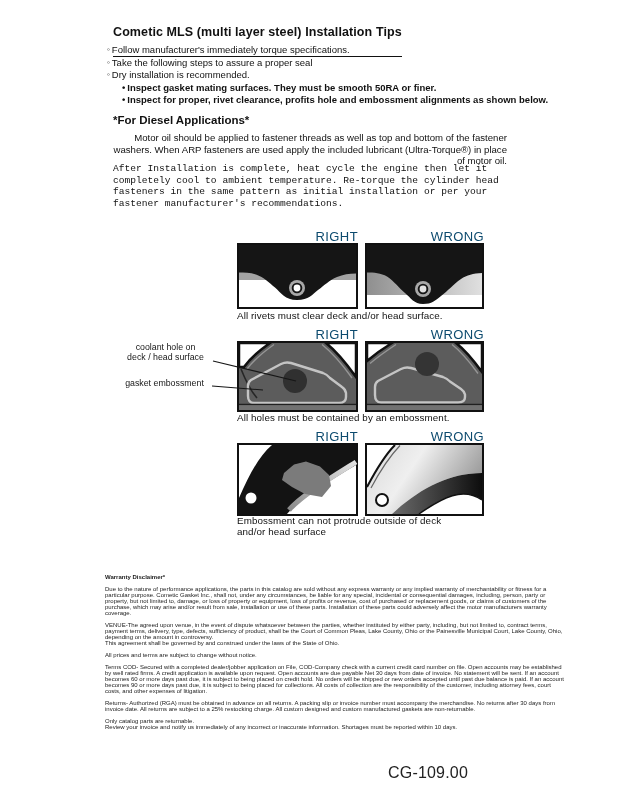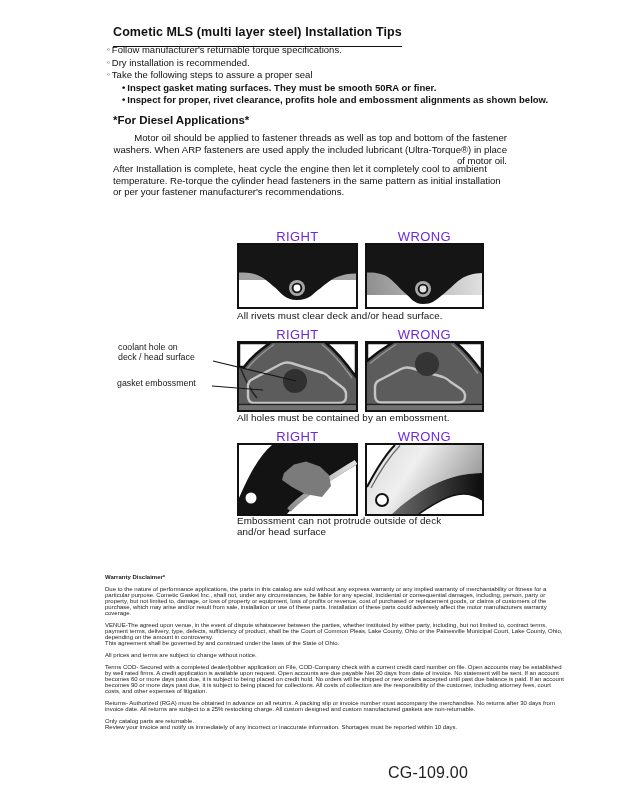--- a/index.html
+++ b/index.html
@@ -1,50 +1,50 @@
 <!DOCTYPE html>
 <html><head>
 <meta charset="utf-8">
 <style>
   html,body{margin:0;padding:0;background:#ffffff;}
   .page{position:relative;width:618px;height:800px;background:#ffffff;overflow:hidden;
         font-family:"Liberation Sans",sans-serif;color:#111;}
   .title{position:absolute;left:113px;top:25px;margin:0;font-size:12.5px;font-weight:bold;
-         letter-spacing:.1px;border-bottom:1.6px solid #111;padding-bottom:7px;white-space:nowrap;}
+         letter-spacing:.1px;border-bottom:1.6px solid #111;padding-bottom:17px;white-space:nowrap;}
   .tips{position:absolute;left:107px;top:44px;margin:0;padding:0;list-style:none;
         font-size:9.5px;line-height:11.7px;white-space:nowrap;}
   .tips .b1{display:inline-block;font-size:8px;transform:translateY(-1px);margin-right:2px;}
   .tips .b2{margin-right:2px;}
   .tips .l2{padding-left:15px;font-weight:bold;}
   .diesel{position:absolute;left:113px;top:114px;margin:0;font-size:11.5px;font-weight:bold;}
   .body{position:absolute;left:113px;width:394px;margin:0;font-size:9.6px;line-height:11.6px;}
-  .p1{top:132px;text-align:right;} .p2{top:163px;} .p3{top:205px;white-space:nowrap;}
-  .rw{position:absolute;font-size:13px;letter-spacing:.4px;text-align:center;color:#6d28d9;}
+  .p1{top:132px;text-align:right;} .p2{top:163px;font-family:Liberation Mono, monospace;} .p3{top:205px;white-space:nowrap;}
+  .rw{position:absolute;font-size:13px;letter-spacing:.4px;text-align:right;color:#0c4a6e;}
   .cap{position:absolute;font-size:9.8px;font-weight:normal;letter-spacing:.1px;line-height:10.6px;}
   .fig{position:absolute;}
-  .ann{position:absolute;font-size:8.8px;line-height:9.8px;text-align:left;color:#161616;}
+  .ann{position:absolute;font-size:8.8px;line-height:9.8px;text-align:center;color:#161616;}
   .ptr{position:absolute;left:110px;top:340px;z-index:5;}
   .disc-wrap{position:absolute;left:105px;top:574px;width:462px;height:180px;}
   .disc{width:924px;transform:scale(.5);transform-origin:0 0;font-size:12px;line-height:12px;color:#1c1c1c;}
   .disc-h{font-weight:bold;margin:0 0 12px 0;}
   .d{margin:0 0 12px 0;}
   .d.nogap{margin-bottom:0;}
   .pageno{position:absolute;left:388px;top:764px;font-size:16px;letter-spacing:.2px;color:#222;}
 </style>
 </head>
 <body>
 
 <div class="page">
 
   <h1 class="title">Cometic MLS (multi layer steel) Installation Tips</h1>
 
   <ul class="tips">
-    <li class="l1"><span class="b1">◦</span><span>Follow manufacturer's returnable torque specifications.</span></li>
+    <li class="l1"><span class="b1">◦</span><span>Follow manufacturer's immediately torque specifications.</span></li>
+    <li class="l1"><span class="b1">◦</span><span>Take the following steps to assure a proper seal</span></li>
     <li class="l1"><span class="b1">◦</span><span>Dry installation is recommended.</span></li>
-    <li class="l1"><span class="b1">◦</span><span>Take the following steps to assure a proper seal</span></li>
     <li class="l2"><span class="b2">•</span><span>Inspect gasket mating surfaces.  They must be smooth 50RA or finer.</span></li>
     <li class="l2"><span class="b2">•</span><span>Inspect for proper, rivet clearance, profits hole and embossment alignments as shown below.</span></li>
   </ul>
 
   <h2 class="diesel">*For Diesel Applications*</h2>
   <p class="body p1">Motor oil should be applied to fastener threads as well as top and bottom of the fastener washers. When ARP fasteners are used apply the included lubricant (Ultra-Torque®) in place of motor oil.</p>
   <p class="body p2">After Installation is complete, heat cycle the engine then let it completely cool to ambient temperature. Re-torque the cylinder head fasteners in the same pattern as initial installation or per your fastener manufacturer's recommendations.</p>
 
   <div class="rw" style="left:237px;top:229px;width:121px">RIGHT</div>
   <div class="rw" style="left:365px;top:229px;width:119px">WRONG</div>

